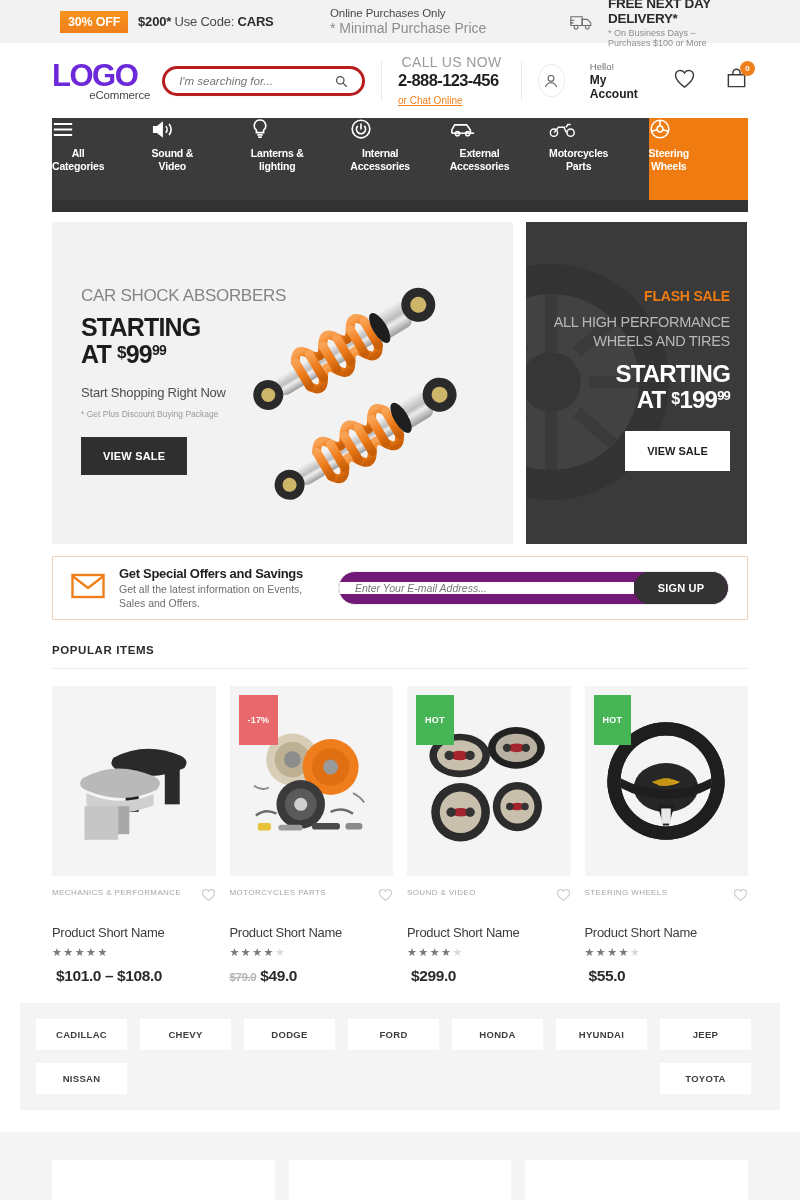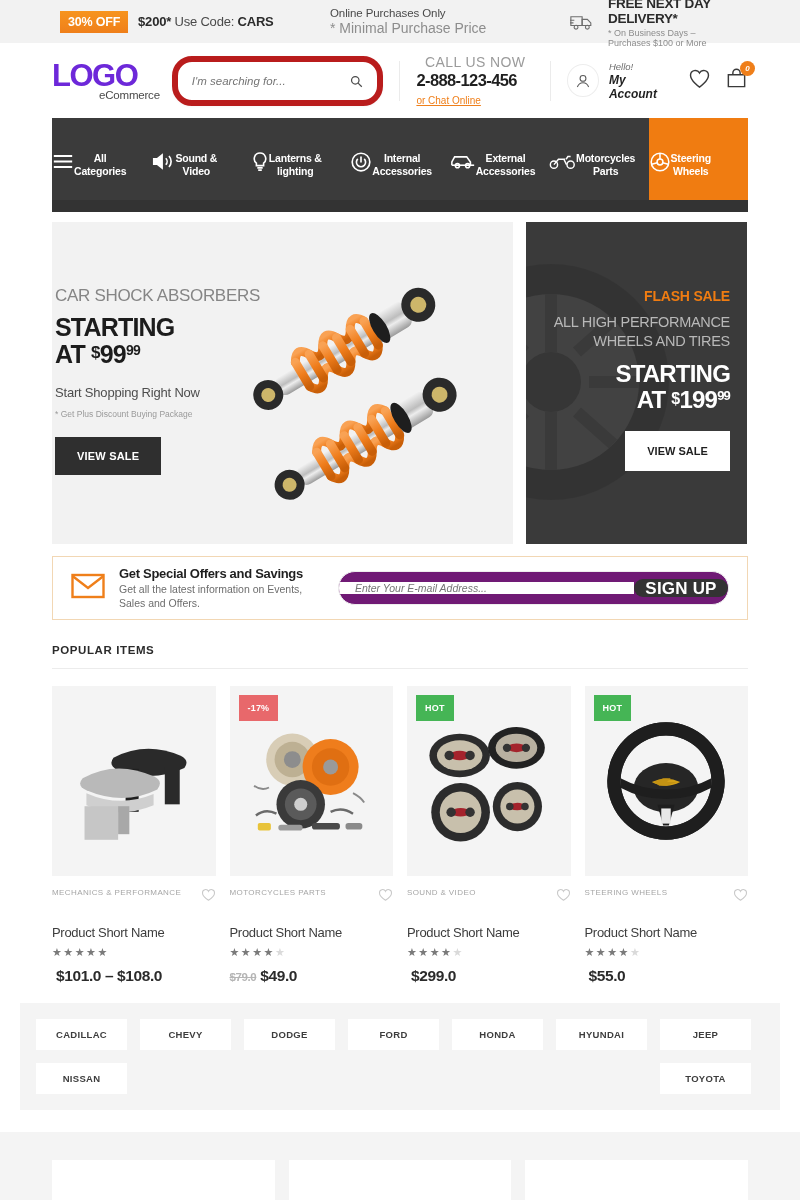--- a/index.html
+++ b/index.html
@@ -35,37 +35,37 @@
 
   
   .header {
     height: 75px; background:#fff;
     display:flex; align-items:center; padding: 0 52px;
   }
   .logo-wrap { width:110px; }
   .logo-main { font-size:31px; font-weight:bold; letter-spacing:-1.5px; color:#6d28d9; line-height:1;}
   .logo-sub { font-size:11.5px; color:#4a4a4a; text-align:right; margin-top:-2px; letter-spacing:-0.2px;}
   .search-box {
-    width:215px; height:50px; margin-left:12px;
-    border:6px solid #b91c1c; border-radius:20px;
+    width:215px; height:30px; margin-left:12px;
+    border:3px solid #b91c1c; border-radius:20px;
     display:flex; align-items:center; padding:0 14px;
     box-shadow: 0 1px 3px rgba(0,0,0,0.04);
   }
   .search-box input {
     flex:1; border:none; outline:none; font-size:11.5px;
     font-style:italic; color:#a9a9a9;
     font-family:"Liberation Sans",sans-serif;
   }
   .search-ico { width:13px; height:13px; color:#4a4a4a;}
   .divider-v { width:1px; height:40px; background:#ebebeb; margin:0 16px;}
   .call-block { width:120px;}
   .call-label { font-size:14px; color:#9b9b9b; letter-spacing:0.4px;text-align:center;}
   .call-num { font-size:16.5px; font-weight:bold; color:#1f1f1f; letter-spacing:-0.6px; margin-top:1px;}
   .call-chat { font-size:10px; color:#ef7f1a; text-decoration:underline; margin-top:2px; display:inline-block;}
-  .acct-area { display:flex; align-items:center; gap:10px; margin-left:auto;font-style:italic;}
+  .acct-area { display:flex; align-items:center; gap:25px; margin-left:auto;}
   .avatar-circle {
     width:33px;height:33px;border-radius:50%;border:1px solid #ededed;
     display:flex;align-items:center;justify-content:center;color:#5a5a5a;
   }
   .acct-text .l1 { font-size:9.5px; color:#6f6f6f;}
   .acct-text .l2 { font-size:12px; font-weight:bold; color:#1f1f1f; margin-top:1px;}
   .icon-btn { color:#3a3a3a; position:relative; margin-left:4px;}
   .cart-badge {
     position:absolute; top:-6px; right:-7px;
     width:15px;height:15px;border-radius:50%;
@@ -77,34 +77,34 @@
   .nav-wrap { padding: 0 52px; }
   .nav {
     background:#3b3b3b; height:94px; display:flex;
     position:relative;
   }
   .nav::after{
     content:""; position:absolute; left:0; right:0; bottom:0; height:12px;
     background:#333;
   }
   .nav-item {
-    flex:1; display:flex; flex-direction:row; align-items:center;
+    flex:1; display:flex; flex-direction:column; align-items:flex-start;
     justify-content:flex-start; 
     color:#fff; text-align:center;
   }
   .nav-item.active { background:#f07c11; }
   .nav-ico { height:22px; display:flex; align-items:center; justify-content:center; margin-bottom:7px;}
   .nav-label { font-size:10.5px; font-weight:bold; line-height:1.24; letter-spacing:-0.2px;}
 
   
   .hero-wrap { padding: 10px 52px 0; display:flex; gap:13px; }
   .hero-main {
     width:461px; height:322px; background:#f2f2f2; position:relative; overflow:hidden;
   }
-  .hero-copy { position:absolute; left:3px; top:63px; width:210px; }
+  .hero-copy { position:absolute; left:29px; top:63px; width:210px; }
   .hero-kicker { font-size:17px; color:#858585; line-height:1.28; letter-spacing:-0.3px;}
   .hero-head { font-size:25px; font-weight:bold; color:#1c1c1c; line-height:1.1; margin-top:7px; letter-spacing:-0.8px;}
   .hero-head .cur { font-size:17px; vertical-align:top; position:relative; top:3px;}
   .hero-head .cents { font-size:14px; vertical-align:top; position:relative; top:2px;}
   .hero-sub { font-size:13px; color:#4d4d4d; margin-top:16px; letter-spacing:-0.2px;}
   .hero-note { font-size:8.5px; color:#9a9a9a; margin-top:9px;}
   .btn-dark {
     display:inline-block; margin-top:18px; background:#2f2f2f; color:#fff;
     font-size:11px; font-weight:bold; padding:13px 22px; letter-spacing:0.2px;
   }
@@ -136,38 +136,38 @@
   .news-txt { width:205px;}
   .news-t1 { font-size:13px; font-weight:bold; color:#1f1f1f; letter-spacing:-0.3px;}
   .news-t2 { font-size:10.5px; color:#6d6d6d; line-height:1.32; margin-top:2px;}
   .news-form { flex:1; display:flex; align-items:center; height:34px;
     border:1px solid #eee; border-radius:18px; overflow:hidden; background:#701a75;}
   .news-form input {
     flex:1; border:none; outline:none; padding:0 16px; font-size:10.5px;
     font-style:italic; color:#a9a9a9; font-family:"Liberation Sans",sans-serif;
   }
   .news-btn {
-    background:#333; color:#fff; font-size:17px; font-weight:bold;
-    height:18px; width:94px; border:none; border-radius:18px; cursor:pointer;
+    background:#333; color:#fff; font-size:11px; font-weight:bold;
+    height:34px; width:94px; border:none; border-radius:18px; cursor:pointer;
     font-family:"Liberation Sans",sans-serif; letter-spacing:0.2px;
   }
 
   
   .sec-wrap { padding: 24px 52px 0;}
   .sec-title { font-size:11.5px; font-weight:bold; color:#2b2b2b; letter-spacing:0.6px;}
   .sec-rule { height:1px; background:#ececec; margin-top:12px;}
   .prod-grid { display:flex; gap:14px; margin-top:17px;}
   .prod { width:164px;}
   .prod-img {
     height:190px; background:#f4f4f4; position:relative; overflow:hidden;
     display:flex; align-items:center; justify-content:center;
   }
   .badge {
     position:absolute; left:9px; top:9px; color:#fff;
-    font-size:9px; font-weight:bold; padding:8px 9px; letter-spacing:0.2px;
+    font-size:9px; font-weight:bold; padding:20px 9px; letter-spacing:0.2px;
   }
   .badge.sale { background:#e8686b;}
   .badge.hot { background:#45b555;}
   .prod-meta { display:flex; align-items:flex-start; margin-top:12px;}
   .prod-cat { font-size:8px; color:#a6a6a6; letter-spacing:0.4px; flex:1;}
   .heart-ico { color:#c9c9c9; flex:none;}
   .prod-name { font-size:13px; color:#3d3d3d; margin-top:19px; letter-spacing:-0.3px;}
   .stars { margin-top:6px; font-size:11px; letter-spacing:1.5px; color:#7a7a7a;}
   .stars .off { color:#dadada;}
   .prod-price { font-size:15.5px; font-weight:bold; color:#2b2b2b; margin-top:8px; letter-spacing:-0.4px;}

